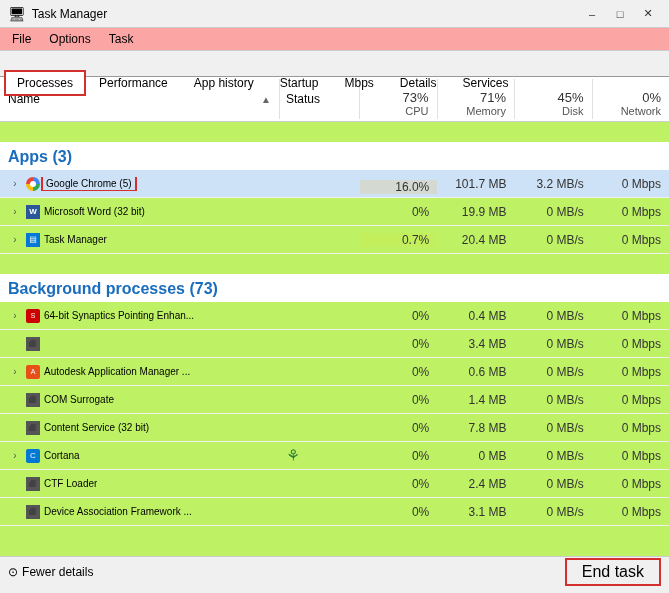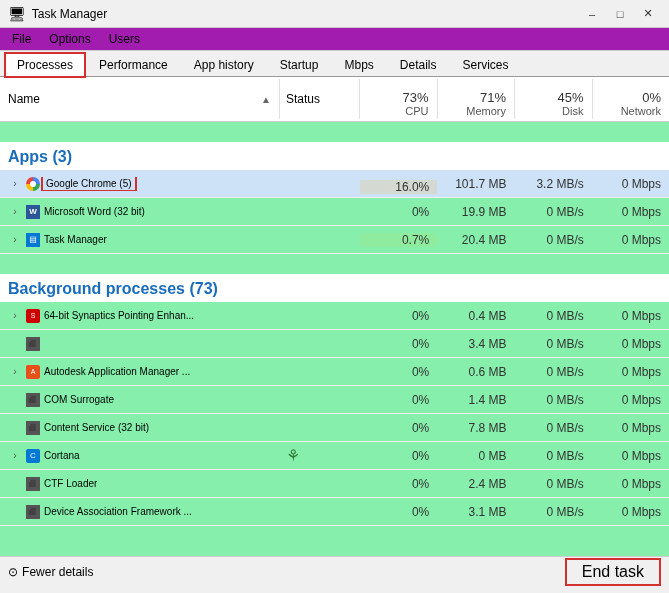--- a/index.html
+++ b/index.html
@@ -37,21 +37,21 @@
       cursor: pointer;
       display: flex;
       align-items: center;
       justify-content: center;
       font-size: 11px;
       color: #333;
     }
     .menu-bar {
       display: flex;
       padding: 2px 4px;
-      background: #a21caf;
+      background: #fca5a5;
       border-bottom: 1px solid #ccc;
       gap: 2px;
     }
     .menu-item {
       padding: 2px 8px;
       cursor: pointer;
       font-size: 12px;
     }
     .tabs {
       display: flex;
@@ -59,31 +59,31 @@
       border-bottom: 1px solid #999;
       padding: 0 4px;
     }
     .tab {
       padding: 5px 12px;
       cursor: pointer;
       font-size: 12px;
       border: 1px solid transparent;
       margin-bottom: -1px;
       position: relative;
-      top: 1px;
+      top: 19px;
     }
     .tab.active {
       background: #fff;
       border: 1px solid #999;
       border-bottom: 1px solid #fff;
       outline: 2px solid #d32f2f;
       outline-offset: -2px;
     }
     .content {
-      background: #86efac;
+      background: #bef264;
       display: flex;
       flex-direction: column;
       height: calc(593px - 28px - 24px - 32px - 30px);
       overflow: hidden;
     }
     .column-headers {
       display: flex;
       align-items: flex-end;
       border-bottom: 1px solid #ccc;
       padding: 2px 0;
@@ -234,21 +234,21 @@
   <div class="title-bar-controls">
     <button class="title-bar-btn">–</button>
     <button class="title-bar-btn">□</button>
     <button class="title-bar-btn close">✕</button>
   </div>
 </div>
 
 <div class="menu-bar">
   <span class="menu-item">File</span>
   <span class="menu-item">Options</span>
-  <span class="menu-item">Users</span>
+  <span class="menu-item">Task</span>
 </div>
 
 <div class="tabs">
   <div class="tab active">Processes</div>
   <div class="tab">Performance</div>
   <div class="tab">App history</div>
   <div class="tab">Startup</div>
   <div class="tab">Mbps</div>
   <div class="tab">Details</div>
   <div class="tab">Services</div>

